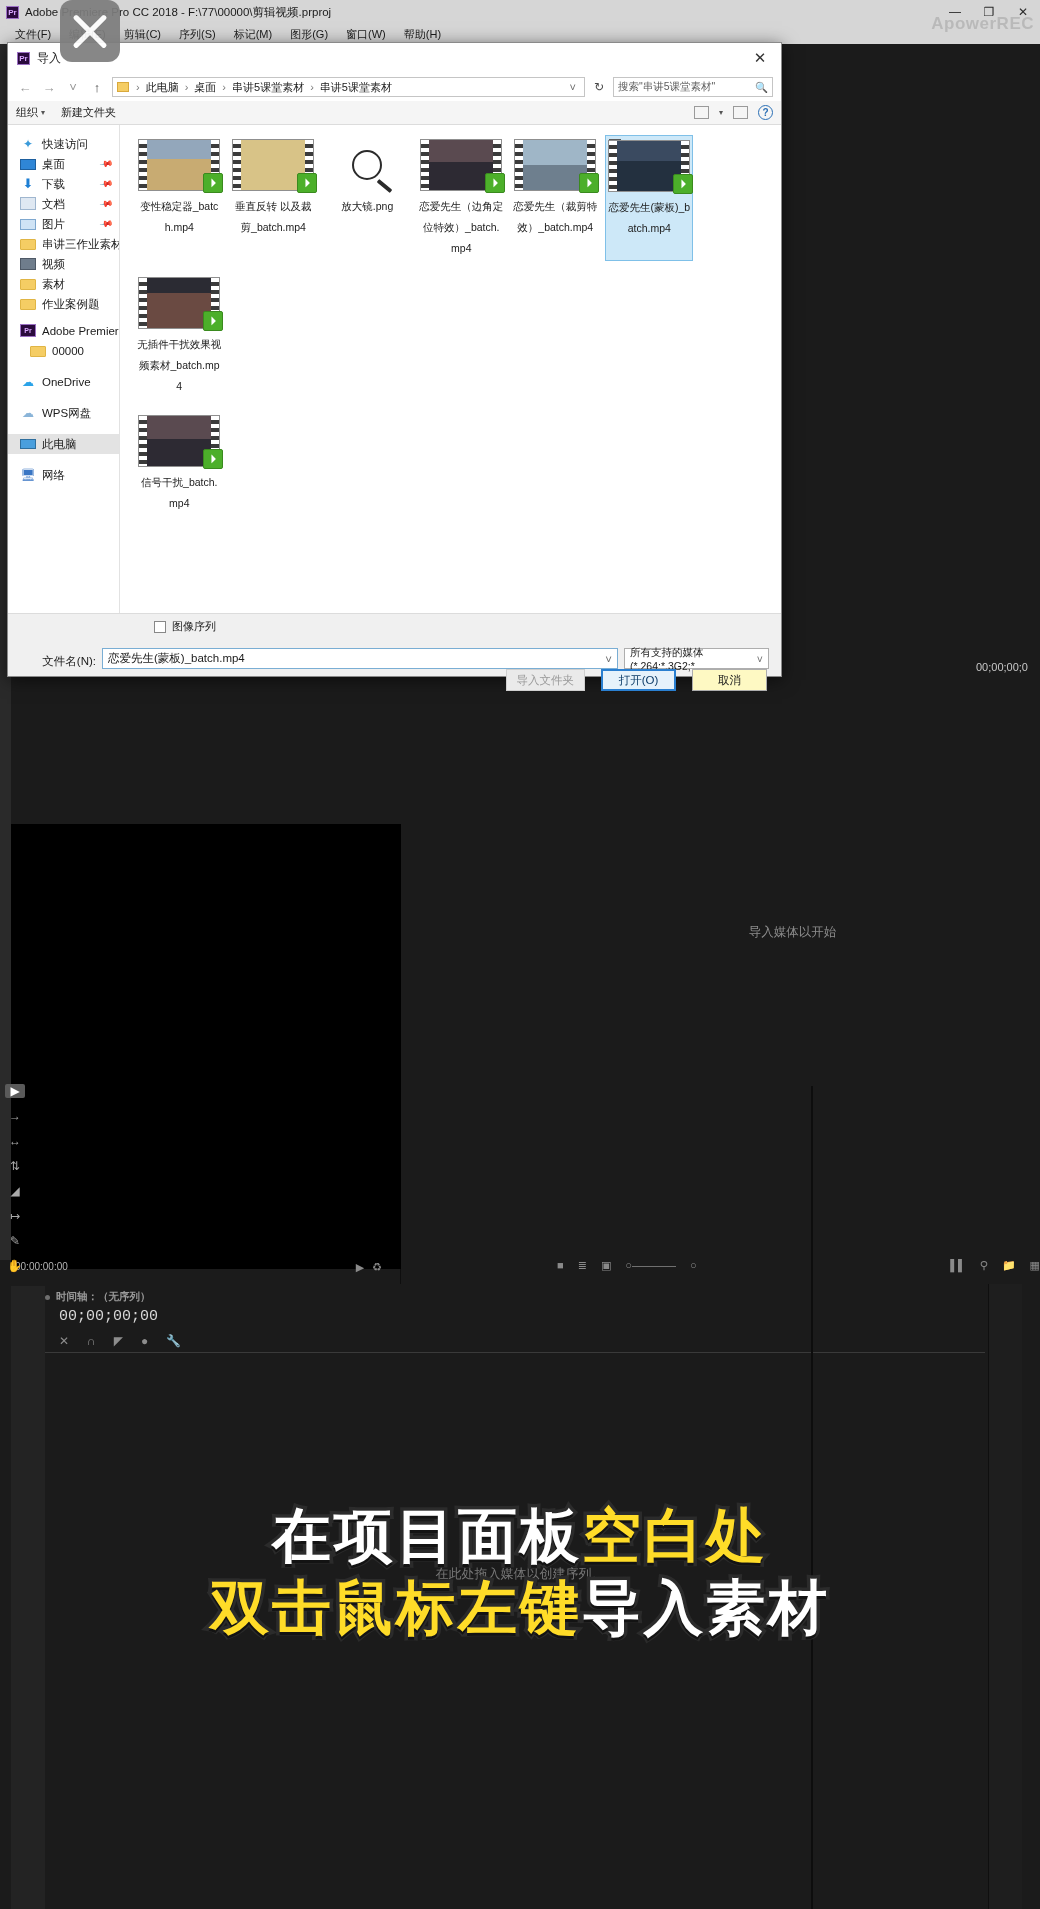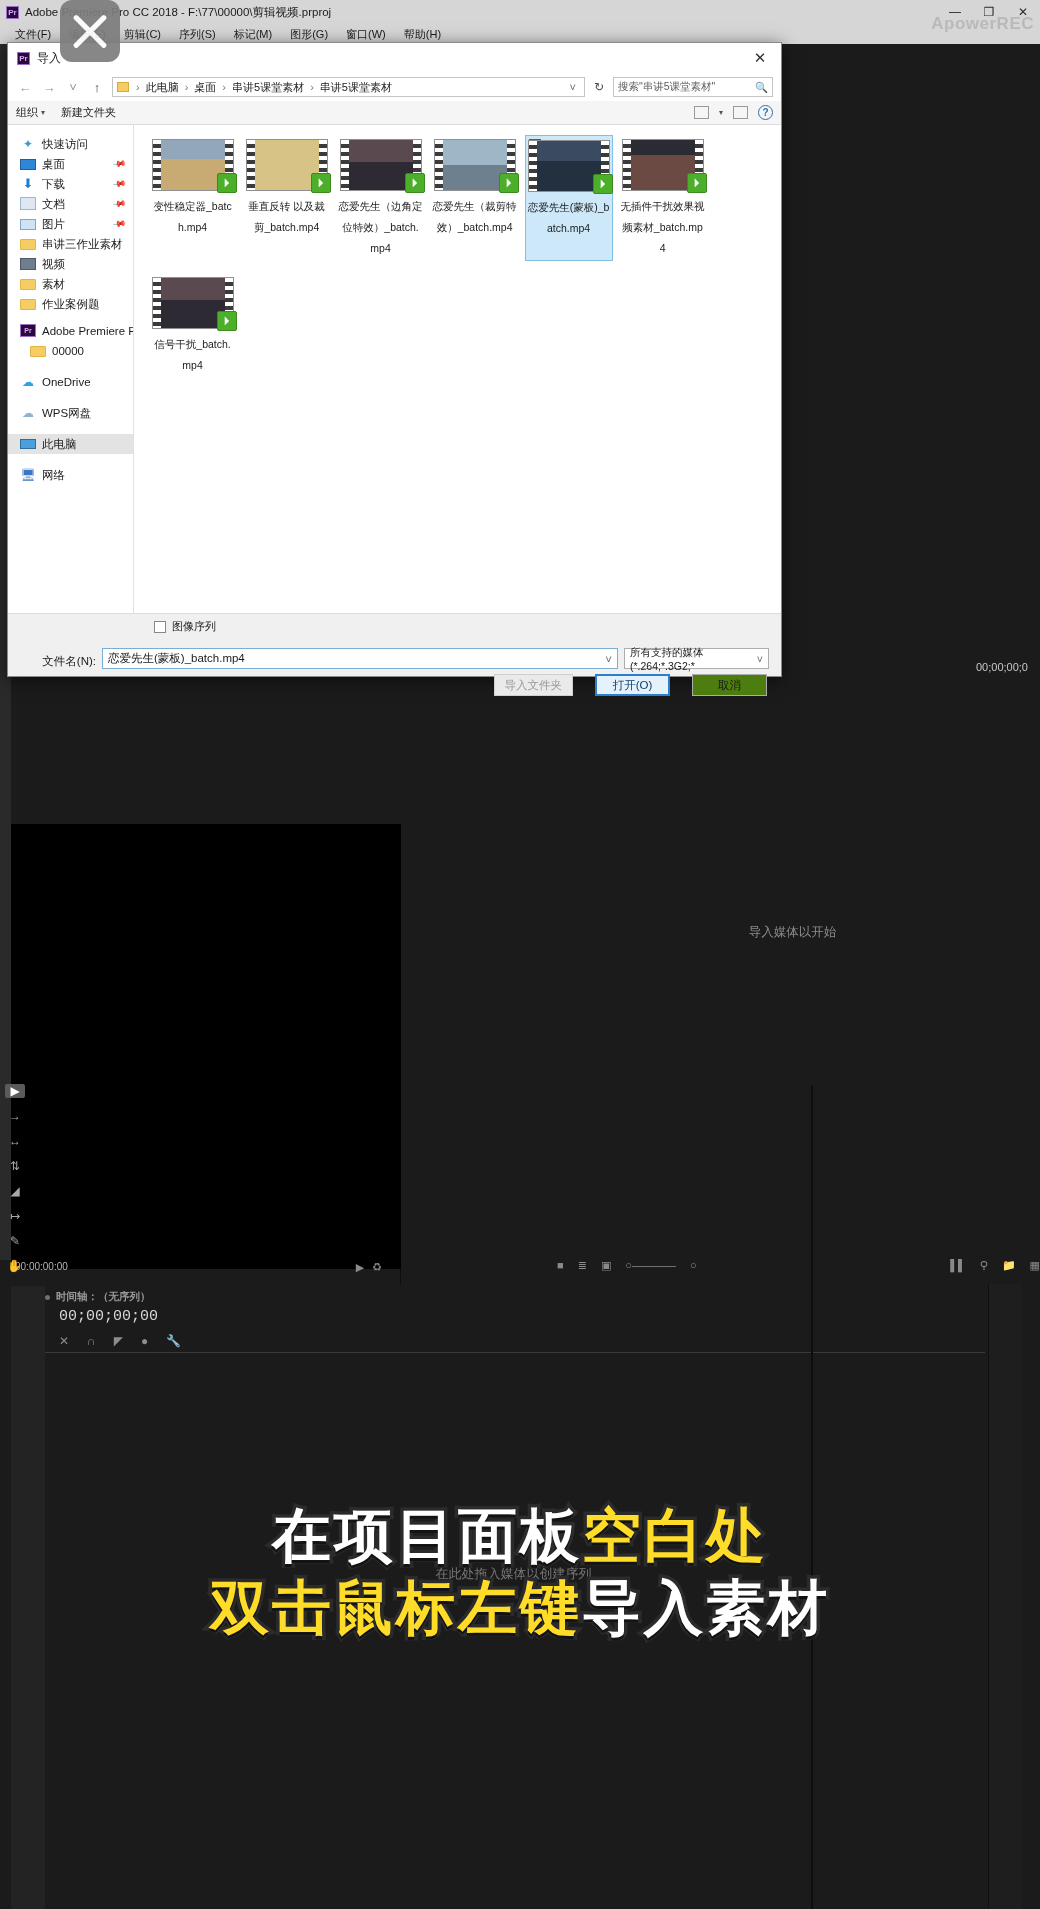--- a/index.html
+++ b/index.html
@@ -291,27 +291,27 @@
     flex:1 1 auto; height:21px; background:#fff; border:1px solid #7aaed4;
     display:flex; align-items:center; padding:0 5px; font-size:11.5px;
   }
   #filename-input .caret { margin-left:auto; color:#6b6b6b; }
   #filetype-select {
     width:145px; height:21px; background:#fff; border:1px solid #aeaeae;
     display:flex; align-items:center; padding:0 5px; font-size:10.5px;gap:24px;
   }
   #filetype-select .caret { margin-left:auto; color:#6b6b6b; }
   #dlg-buttonrow {
-    height:32px; display:flex; align-items:center; justify-content:flex-end;
-    gap:22px; padding-right:14px;
+    height:32px; display:flex; justify-content:flex-end;
+    gap:16px; padding-right:14px;
   }
   .dbtn {
     height:22px; min-width:75px; padding:0 10px;
     display:flex; align-items:center; justify-content:center;
-    background:#4d7c0f; border:1px solid #adadad; font-size:11.5px; color:#1b1b1b;
+    background:#fef9c3; border:1px solid #adadad; font-size:11.5px; color:#1b1b1b;
   }
   .dbtn.disabled { color:#9a9a9a; background:#eaeaea; border-color:#cfcfcf; }
   .dbtn.primary { background:#e6f2fb; border:2px solid #2a7fd0; color:#0b3a66; }
 </style>
 </head>
 <body>
 
 <div id="pr-app">
 
   <div id="pr-titlebar">
@@ -565,20 +565,26 @@
           <div class="filmstrip">
               <span class="perf"></span>
               <span class="frame f2"></span>
               <span class="perf"></span>
             </div>
           <span class="badge">⏵</span>
         </div>
         <div class="fname">垂直反转 以及裁剪_batch.mp4</div>
       </div>
 
+      <div class="fileitem">
+        <div class="png-thumb">
+          <span class="magcircle"></span>
+        </div>
+        <div class="fname">放大镜.png</div>
+      </div>
 
       <div class="fileitem">
         <div class="thumb-wrap">
           <div class="filmstrip">
               <span class="perf"></span>
               <span class="frame f3"></span>
               <span class="perf"></span>
             </div>
           <span class="badge">⏵</span>
         </div>

